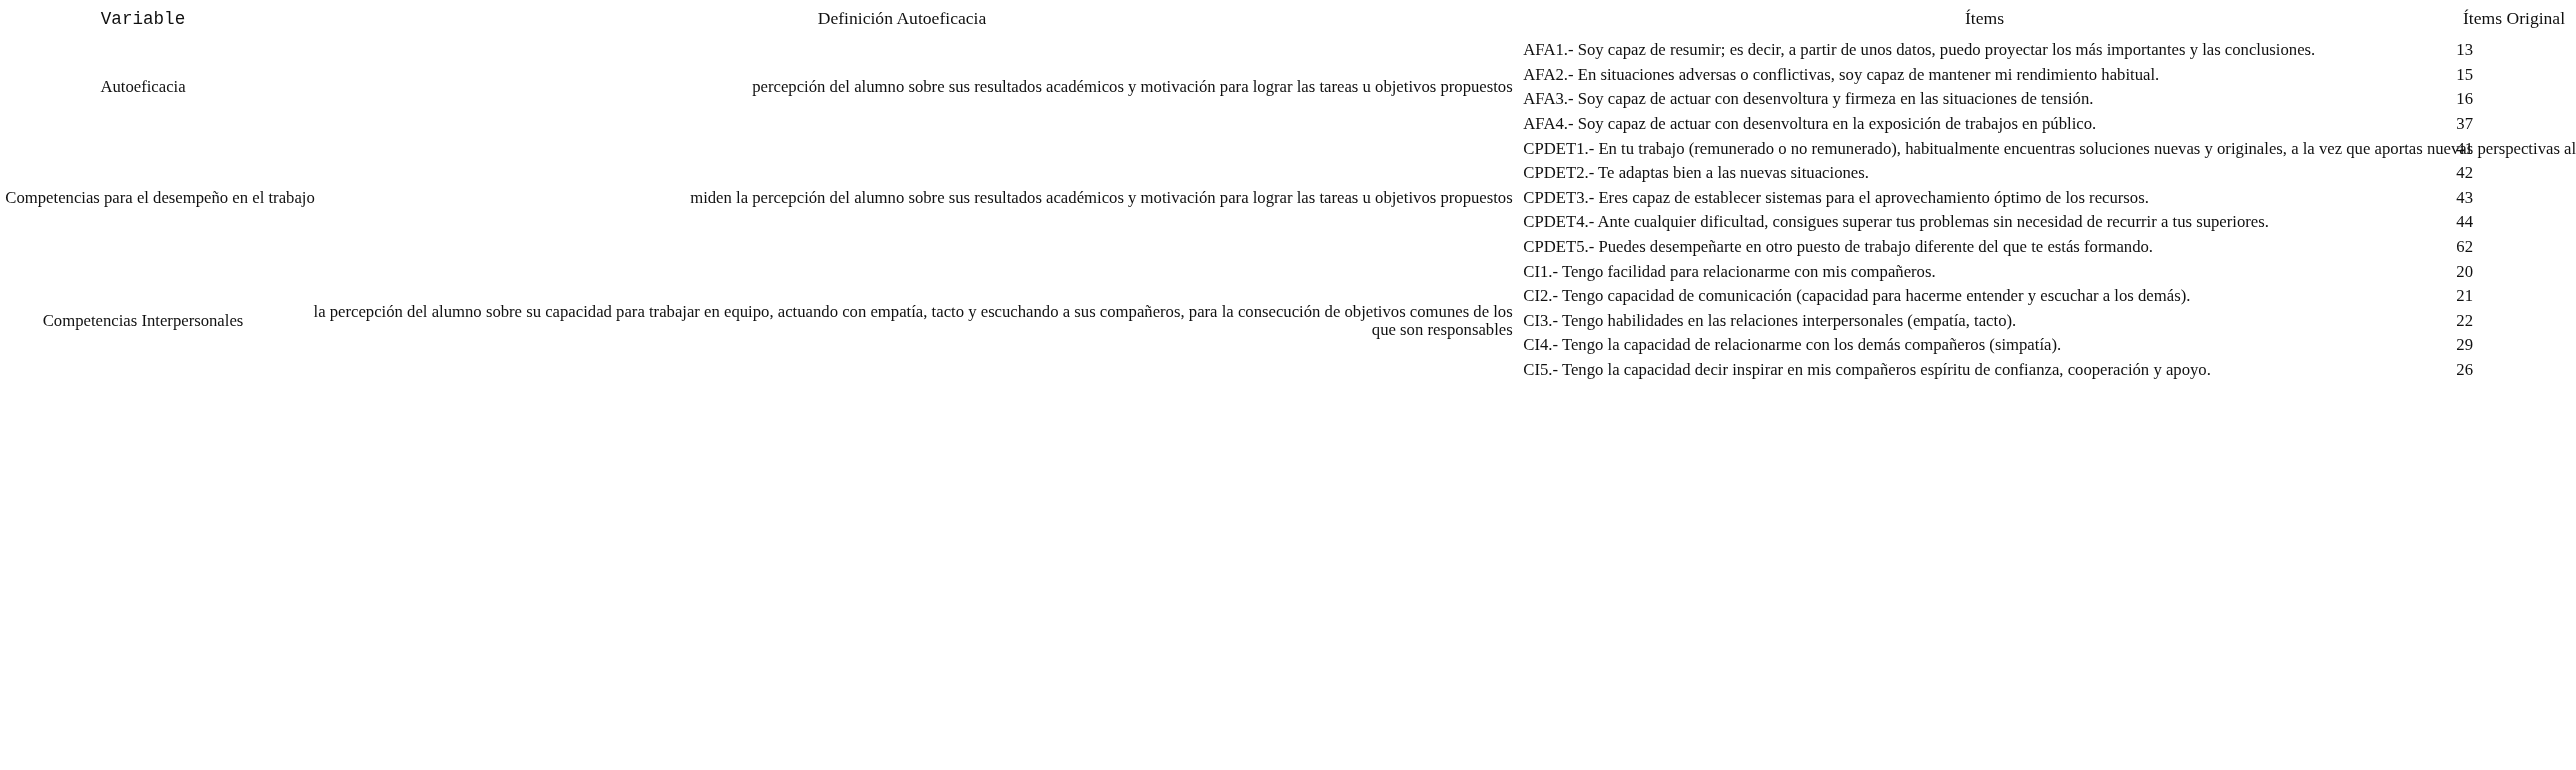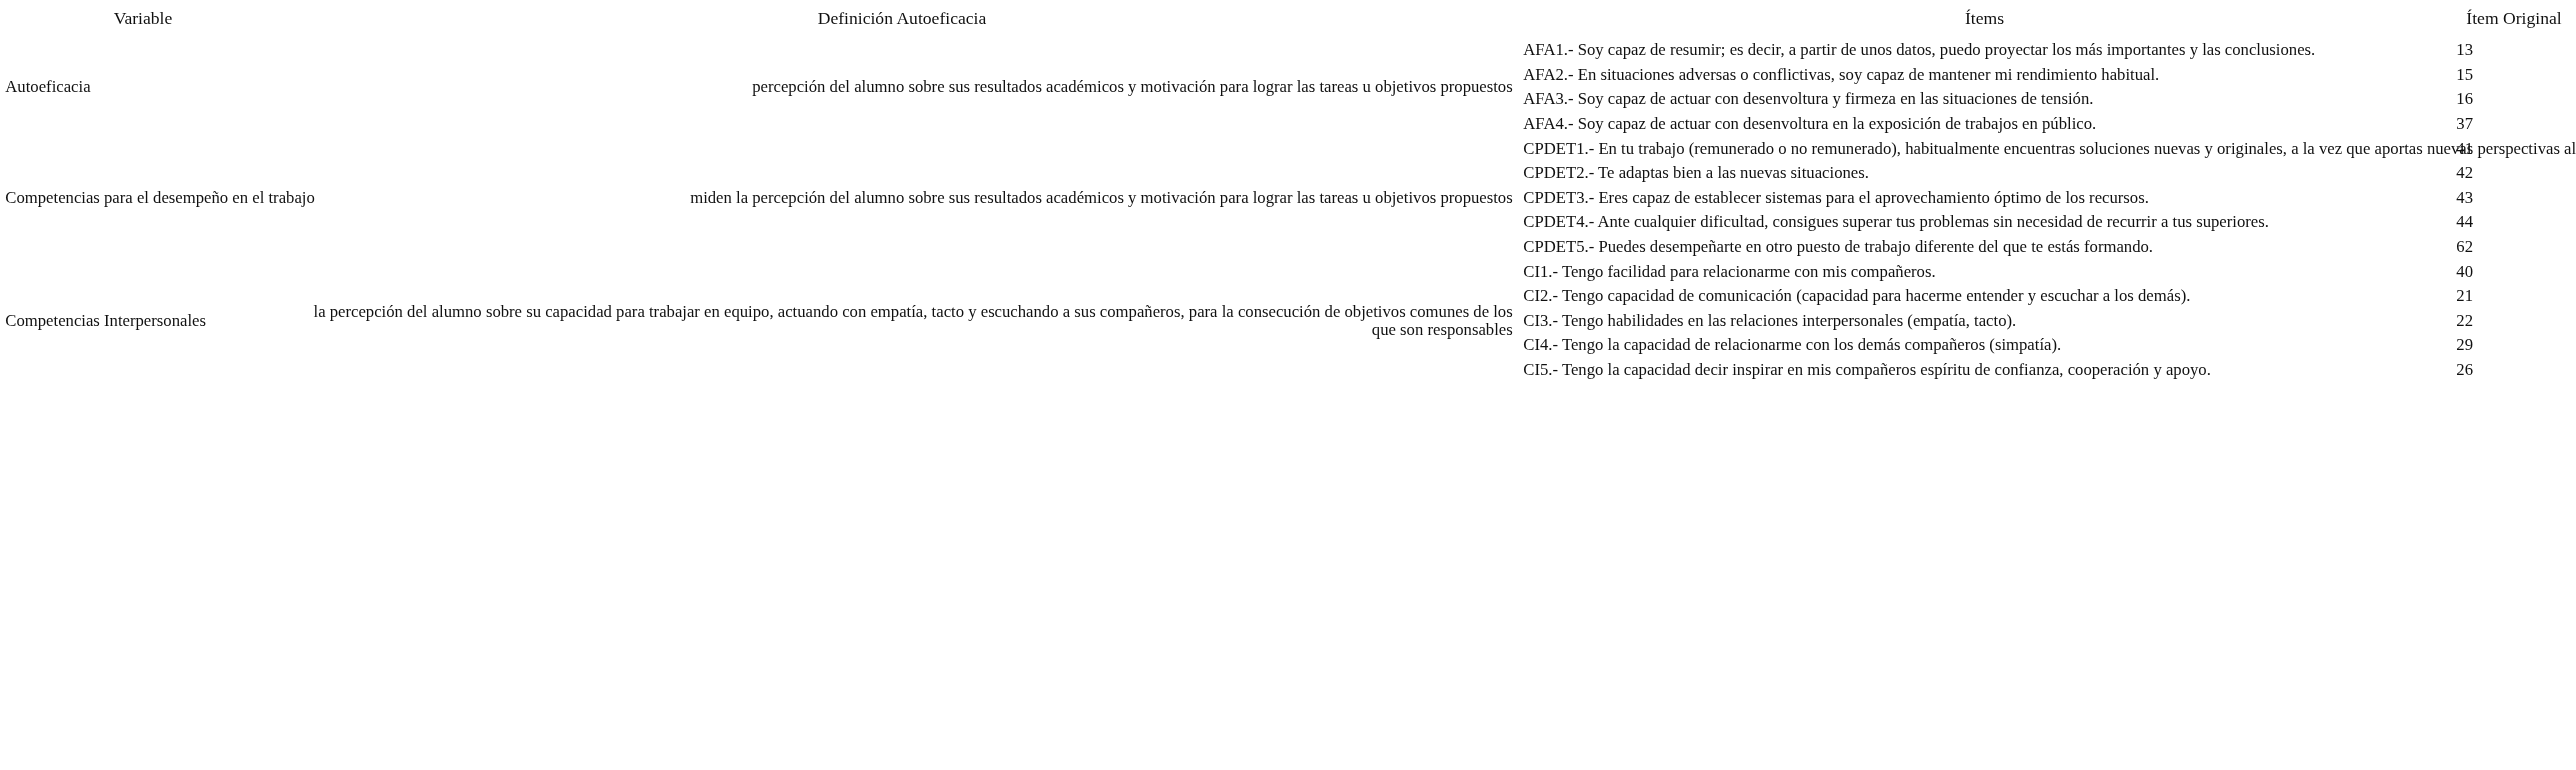--- a/index.html
+++ b/index.html
@@ -32,33 +32,33 @@
   table.matrix col.c-orig     { width: 126px; }
 
   table.matrix th {
     font-weight: normal;
     font-size: 17.6px;
     padding: 2.6px 5.3px 8.8px 5.3px;
     vertical-align: bottom;
     text-align: center;
     white-space: nowrap;
   }
-  th.h-var  { text-align: center; }
+  th.h-var  { text-align: center; font-family: Liberation Mono, monospace; }
   th.h-def  { text-align: center; }
   th.h-item { text-align: center; }
   th.h-orig { text-align: right; padding-right: 8.8px; }
 
   table.matrix td {
     font-size: 16.7px;
     line-height: 1.05;
     padding: 1.8px 5.3px;
     vertical-align: middle;
   }
   td.var {
-    text-align: left;
+    text-align: center;
     padding-left: 3.5px;
     white-space: nowrap;
   }
   td.def {
     text-align: right;
     padding-left: 5.3px;
     padding-right: 5.3px;
   }
   td.item {
     text-align: left;
@@ -81,21 +81,21 @@
       <col class="c-var">
       <col class="c-def">
       <col class="c-item">
       <col class="c-orig">
     </colgroup>
     <thead>
       <tr>
         <th class="h-var">Variable</th>
         <th class="h-def">Definición Autoeficacia</th>
         <th class="h-item">Ítems</th>
-        <th class="h-orig">Ítem Original</th>
+        <th class="h-orig">Ítems Original</th>
       </tr>
     </thead>
     <tbody id="table-body">
         <tr class="row">
           <td class="var" rowspan="4">Autoeficacia</td>
           <td class="def" rowspan="4">percepción del alumno sobre sus resultados académicos y motivación para lograr las tareas u objetivos propuestos</td>
           <td class="item">AFA1.- Soy capaz de resumir; es decir, a partir de unos datos, puedo proyectar los más importantes y las conclusiones.</td>
           <td class="orig">13</td>
         </tr>
         <tr class="row">
@@ -129,21 +129,21 @@
           <td class="orig">44</td>
         </tr>
         <tr class="row">
           <td class="item">CPDET5.- Puedes desempeñarte en otro puesto de trabajo diferente del que te estás formando.</td>
           <td class="orig">62</td>
         </tr>
         <tr class="row">
           <td class="var" rowspan="5">Competencias Interpersonales</td>
           <td class="def" rowspan="5">la percepción del alumno sobre su capacidad para trabajar en equipo, actuando con empatía, tacto y escuchando a sus compañeros, para la consecución de objetivos comunes de los que son responsables</td>
           <td class="item">CI1.- Tengo facilidad para relacionarme con mis compañeros.</td>
-          <td class="orig">40</td>
+          <td class="orig">20</td>
         </tr>
         <tr class="row">
           <td class="item">CI2.- Tengo capacidad de comunicación (capacidad para hacerme entender y escuchar a los demás).</td>
           <td class="orig">21</td>
         </tr>
         <tr class="row">
           <td class="item">CI3.- Tengo habilidades en las relaciones interpersonales (empatía, tacto).</td>
           <td class="orig">22</td>
         </tr>
         <tr class="row">

